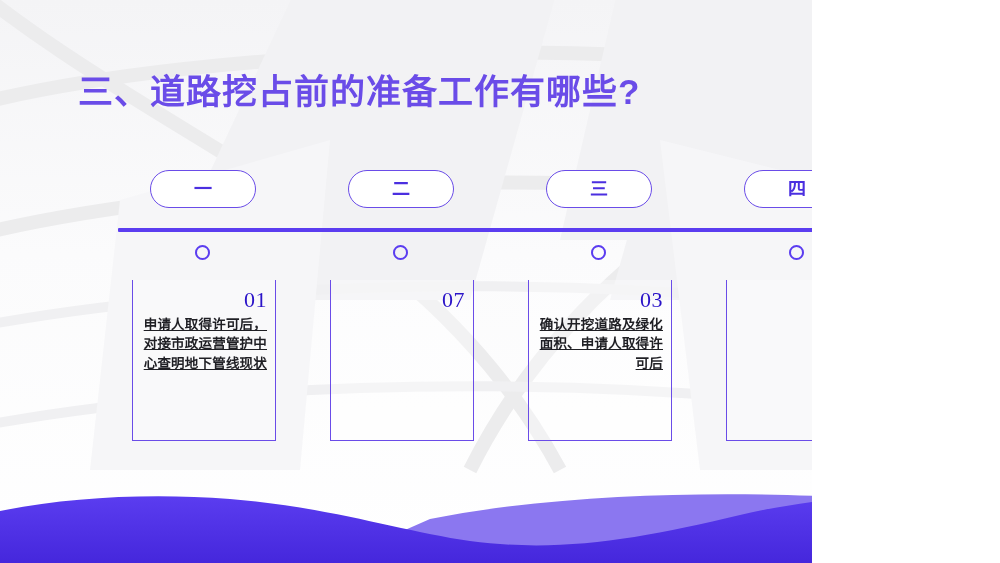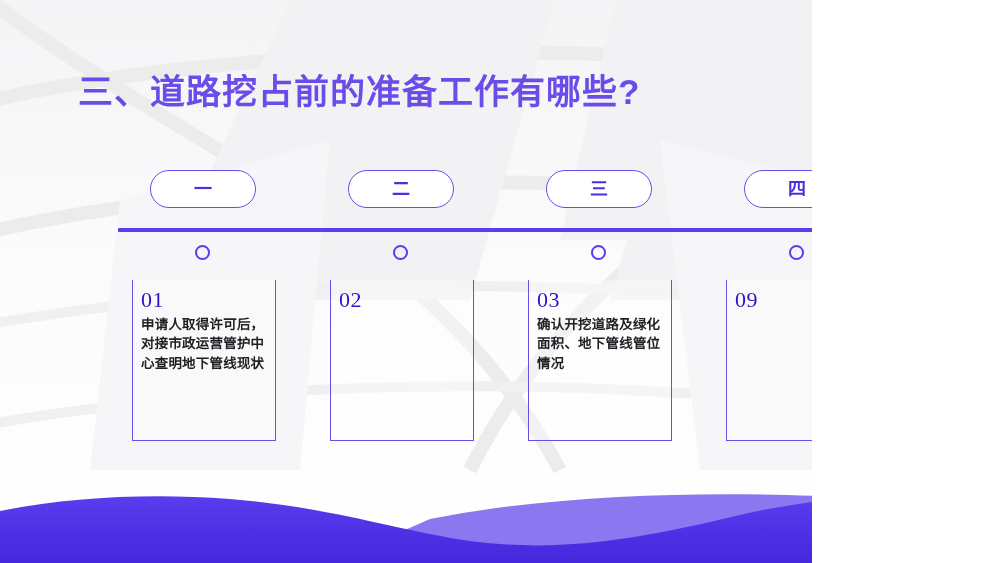--- a/index.html
+++ b/index.html
@@ -91,21 +91,21 @@
     position: absolute;
     top: 280px;
     width: 144px;
     box-sizing: border-box;
     border-left: 1.5px solid #6a4ce8;
     border-right: 1.5px solid #6a4ce8;
     border-bottom: 1.5px solid #6a4ce8;
     border-top: none;
     background: rgba(255,255,255,0.35);
     padding: 6px 8px 10px 8px;
-    text-align: left;
+    text-align: right;
   }
   .card.c1 { left: 132px; min-height: 161px; }
   .card.c2 { left: 330px; min-height: 161px; }
   .card.c3 { left: 528px; min-height: 161px; }
   .card.c4 { left: 726px; min-height: 161px; }
 
   .card-num {
     font-family: "Liberation Serif", "DejaVu Serif", serif;
     font-size: 22px;
     font-weight: 400;
@@ -114,20 +114,21 @@
     margin-bottom: 1px;
     letter-spacing: 0.5px;
   }
   .card-text {
     font-size: 13.5px;
     font-weight: 700;
     color: #1f1f24;
     line-height: 1.48;
     letter-spacing: 0.2px;
     word-break: break-all;
+    text-decoration: underline;
   }
 
   
   .waves {
     position: absolute;
     left: 0;
     bottom: 0;
     width: 1000px;
     height: 110px;
     pointer-events: none;
@@ -185,26 +186,26 @@
   <div class="dot d2"></div>
   <div class="dot d3"></div>
   <div class="dot d4"></div>
 
   <div class="card c1">
     <div class="card-num">01</div>
     <div class="card-text">申请人取得许可后，对接市政运营管护中心查明地下管线现状</div>
   </div>
 
   <div class="card c2">
-    <div class="card-num">02</div>
+    <div class="card-num">07</div>
   </div>
 
   <div class="card c3">
     <div class="card-num">03</div>
-    <div class="card-text">确认开挖道路及绿化面积、地下管线管位情况</div>
+    <div class="card-text">确认开挖道路及绿化面积、申请人取得许可后</div>
   </div>
 
   <div class="card c4">
     <div class="card-num">09</div>
   </div>
 
   <div class="waves">
     <svg viewBox="0 0 1000 110" preserveAspectRatio="none">
       <defs>
         <linearGradient id="waveFront" x1="0" y1="0" x2="0" y2="1">

